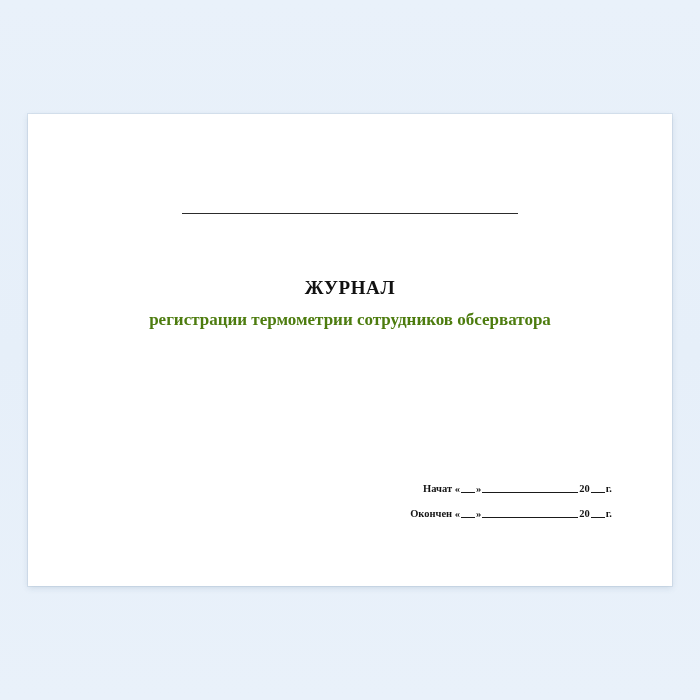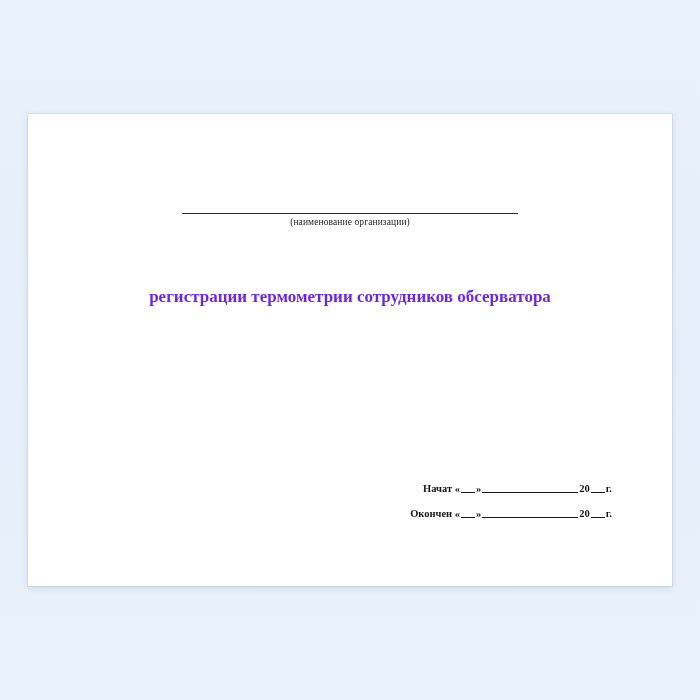--- a/index.html
+++ b/index.html
@@ -72,21 +72,21 @@
     font-size: 19px;
     font-weight: bold;
     letter-spacing: 0.6px;
     color: #111;
     line-height: 1.2;
   }
   .title-sub {
     margin-top: 9px;
     font-size: 17px;
     font-weight: bold;
-    color: #6d28d9;
+    color: #4d7c0f;
     line-height: 1.25;
   }
 
   
   .dates-block {
     position: absolute;
     right: 60px;
     top: 369px;
     text-align: right;
     font-size: 10.5px;
@@ -118,24 +118,24 @@
 </style>
 </head>
 <body>
 
 <div class="page-wrap">
   <div class="sheet">
     <div class="sheet-inner">
 
       <div class="org-block">
         <span class="org-rule"></span>
-        <span class="org-caption">(наименование организации)</span>
       </div>
 
       <div class="title-block">
+        <div class="title-main">ЖУРНАЛ</div>
         <div class="title-sub">регистрации термометрии сотрудников обсерватора</div>
       </div>
 
       <div class="dates-block">
         <div class="date-row">
           <span class="date-label">Начат «</span><span class="date-short-fill"></span><span>»</span><span class="date-fill"></span><span class="date-year">20</span><span class="date-short-fill"></span><span>г.</span>
         </div>
         <div class="date-row">
           <span class="date-label">Окончен «</span><span class="date-short-fill"></span><span>»</span><span class="date-fill"></span><span class="date-year">20</span><span class="date-short-fill"></span><span>г.</span>
         </div>

